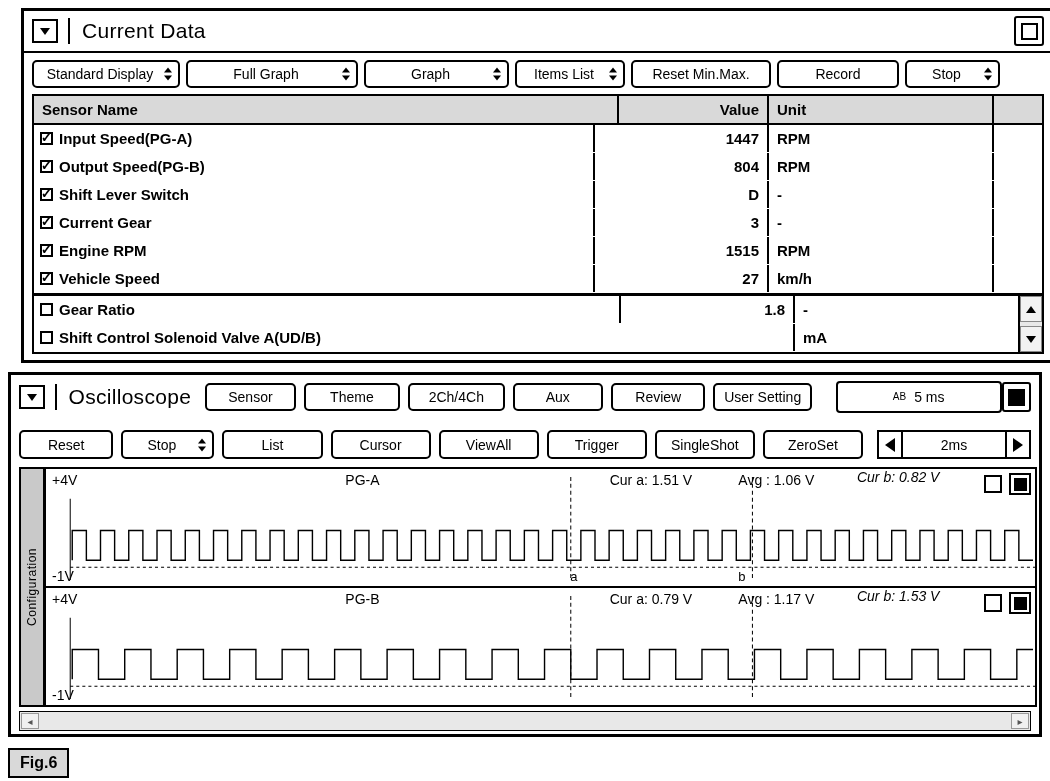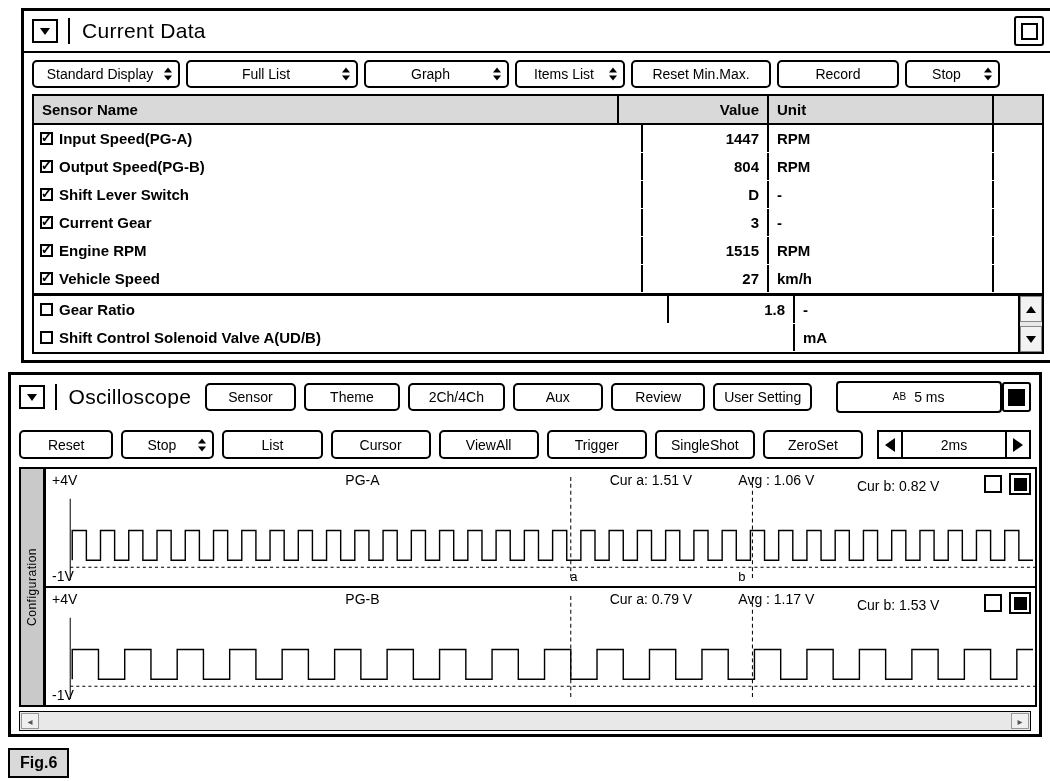--- a/index.html
+++ b/index.html
@@ -146,21 +146,21 @@
 
   .cd-row {
     display: flex;
     align-items: center;
     height: 27px;
     font-size: 15px;
     font-weight: bold;
     border-bottom: 1px solid #fff;
   }
   .cd-row .c-name { flex: 1; display: flex; align-items: center; padding-left: 6px; }
-  .cd-row .c-value { width: 126px; text-align: right; padding-right: 8px; border-left: 2px solid #000; height:100%; display:flex; align-items:center; justify-content:flex-end; box-sizing:border-box;padding-left:36px;}
+  .cd-row .c-value { width: 174px; text-align: right; padding-right: 8px; border-left: 2px solid #000; height:100%; display:flex; align-items:center; justify-content:flex-end; box-sizing:border-box;padding-left:36px;}
   .cd-row .c-unit { width: 225px; padding-left: 8px; border-left: 2px solid #000; height:100%; display:flex; align-items:center; box-sizing:border-box;}
   .cd-row .c-pad { width: 50px; border-left: 2px solid #000; height:100%; box-sizing:border-box;}
 
   .chk {
     width: 13px; height: 13px;
     border: 2px solid #000;
     display: inline-flex;
     align-items: center;
     justify-content: center;
     margin-right: 6px;
@@ -297,21 +297,21 @@
     inset: 0;
     pointer-events: none;
     font-size: 14px;
   }
   .lbl { position: absolute; background: transparent; }
   .lbl-top-v { left: 6px; top: 3px; }
   .lbl-bot-v { left: 6px; bottom: 2px; }
   .lbl-sig { left: 50%; transform: translateX(-50%); top: 3px; }
   .lbl-cura { left: 57%; top: 3px; }
   .lbl-avg  { left: 70%; top: 3px; }
-  .lbl-curb { left: 82%; top: 9px; }
+  .lbl-curb { left: 82%; top: 0; font-style: italic; }
   .lbl-a { left: 53%; bottom: 2px; font-size: 13px;}
   .lbl-b { left: 70%; bottom: 2px; font-size: 13px;}
   .scope-right {
     position: absolute;
     right: 4px; top: 4px;
     display: flex; gap: 7px;
     align-items: center;
   }
   .sq-empty { width: 18px; height: 18px; border: 2px solid #000; background: #fff; box-sizing: border-box;}
   .sq-filled { width: 22px; height: 22px; border: 2px solid #000; background: #fff; box-sizing:border-box; display:flex;align-items:center;justify-content:center;}
@@ -367,21 +367,21 @@
 
   <div class="cd-toolbar">
     <div class="btn spin" style="width:148px">
       <span>Standard Display</span>
       <span class="spinner">
           <span class="up"></span>
           <span class="down"></span>
         </span>
     </div>
     <div class="btn spin" style="width:172px">
-      <span>Full List</span>
+      <span>Full Graph</span>
       <span class="spinner">
           <span class="up"></span>
           <span class="down"></span>
         </span>
     </div>
     <div class="btn spin" style="width:145px">
       <span>Graph</span>
       <span class="spinner">
           <span class="up"></span>
           <span class="down"></span>

